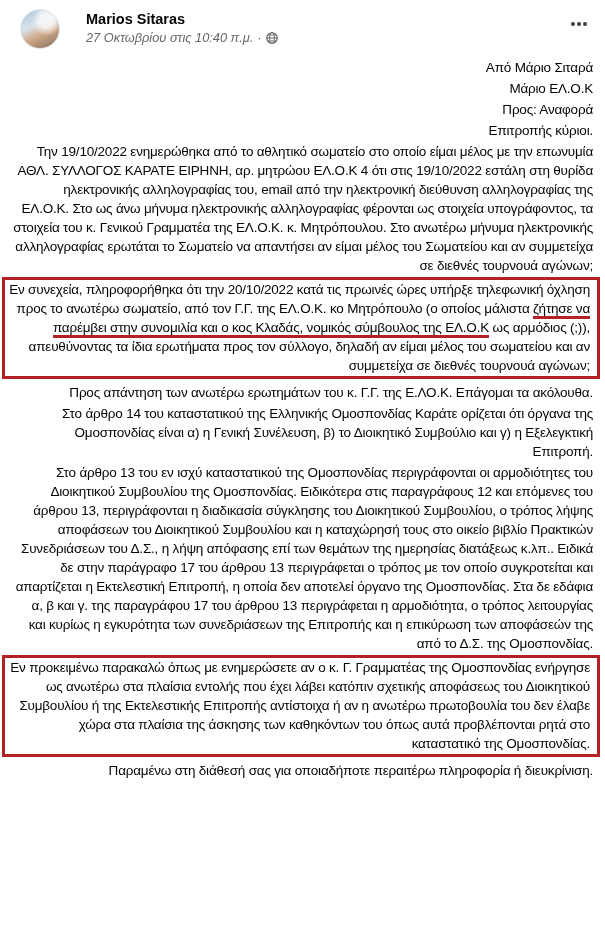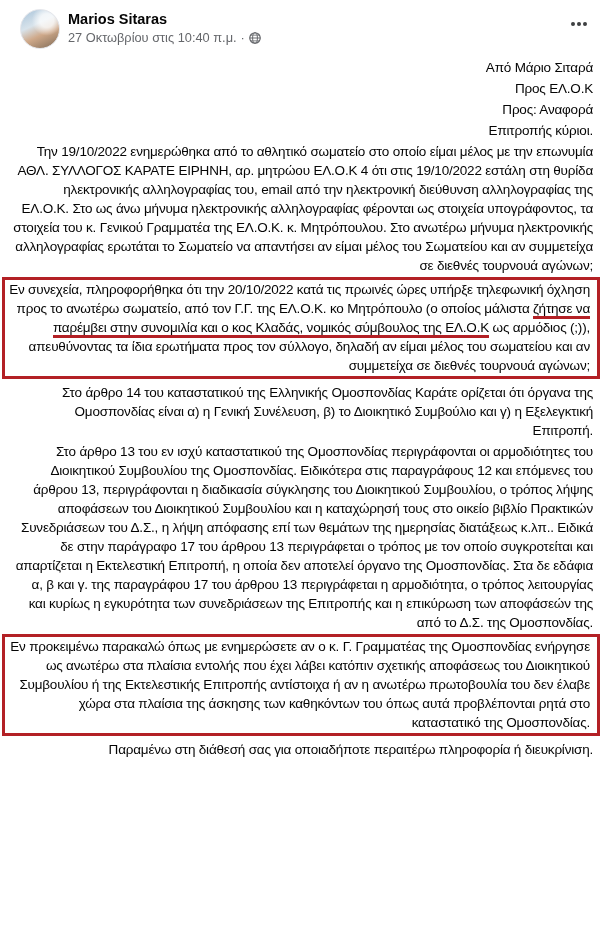--- a/index.html
+++ b/index.html
@@ -15,23 +15,23 @@
 
   
   .post-header { display:flex; align-items:flex-start; padding:9px 16px 7px 20px; position:relative; }
   .avatar {
     width:40px; height:40px; border-radius:50%; flex:0 0 40px; cursor:pointer;
     background:
       radial-gradient(circle at 68% 28%, rgba(255,255,255,.75) 0 18%, transparent 40%),
       linear-gradient(155deg,#a9c4da 0%,#d8e3eb 38%,#cfa98a 62%,#7e6a56 100%);
     border:1px solid #e4e6eb;
   }
-  .hmeta { margin-left:8px; padding-top:1px; }
+  .hmeta { margin-left:26px; padding-top:1px; }
   .author { font-size:14.5px; font-weight:700; line-height:19px; color:var(--text); cursor:pointer; }
-  .meta-row { display:flex; align-items:center; gap:4px; font-size:12.8px; color:var(--muted); line-height:18px; }
+  .meta-row { display:flex; align-items:center; gap:4px; font-size:12.8px; color:var(--muted); line-height:18px;font-style:italic; }
   .globe-icon { display:inline-flex; }
   .globe-icon svg { display:block; }
   .options-btn {
     position:absolute; top:13px; right:13px; width:26px; height:22px;
     display:flex; align-items:center; justify-content:center; gap:2.5px;
     cursor:pointer; border-radius:4px;
   }
   .options-btn i { width:3.8px; height:3.8px; border-radius:50%; background:#3e4042; display:block; }
 
   
@@ -75,29 +75,30 @@
     </div>
     <div class="options-btn">
       <i></i>
         <i></i>
         <i></i>
     </div>
   </div>
 
   <div class="post-body">
     <p>Από Μάριο Σιταρά</p>
-    <p>Προς ΕΛ.Ο.Κ</p>
+    <p>Μάριο ΕΛ.Ο.Κ</p>
     <p>Προς: Αναφορά</p>
     <p>Επιτροπής κύριοι.</p>
     <p>Την 19/10/2022 ενημερώθηκα από το αθλητικό σωματείο στο οποίο είμαι μέλος με την επωνυμία ΑΘΛ. ΣΥΛΛΟΓΟΣ ΚΑΡΑΤΕ ΕΙΡΗΝΗ, αρ. μητρώου ΕΛ.Ο.Κ 4 ότι στις 19/10/2022 εστάλη στη θυρίδα ηλεκτρονικής αλληλογραφίας του, email από την ηλεκτρονική διεύθυνση αλληλογραφίας της ΕΛ.Ο.Κ. Στο ως άνω μήνυμα ηλεκτρονικής αλληλογραφίας φέρονται ως στοιχεία υπογράφοντος, τα στοιχεία του κ. Γενικού Γραμματέα της ΕΛ.Ο.Κ. κ. Μητρόπουλου. Στο ανωτέρω μήνυμα ηλεκτρονικής αλληλογραφίας ερωτάται το Σωματείο να απαντήσει αν είμαι μέλος του Σωματείου και αν συμμετείχα σε διεθνές τουρνουά αγώνων;</p>
 
     <div class="redbox">
       <p><span>Εν συνεχεία, πληροφορήθηκα ότι την 20/10/2022 κατά τις πρωινές ώρες υπήρξε τηλεφωνική όχληση προς το ανωτέρω σωματείο, από τον Γ.Γ. της ΕΛ.Ο.Κ. κο Μητρόπουλο (ο οποίος μάλιστα </span><span class="ul-red">ζήτησε να παρέμβει στην συνομιλία και ο κος Κλαδάς, νομικός σύμβουλος της ΕΛ.Ο.Κ</span><span> ως αρμόδιος (;)), απευθύνοντας τα ίδια ερωτήματα προς τον σύλλογο, δηλαδή αν είμαι μέλος του σωματείου και αν συμμετείχα σε διεθνές τουρνουά αγώνων;</span></p>
     </div>
 
+    <p>Προς απάντηση των ανωτέρω ερωτημάτων του κ. Γ.Γ. της Ε.ΛΟ.Κ. Επάγομαι τα ακόλουθα.</p>
     <p>Στο άρθρο 14 του καταστατικού της Ελληνικής Ομοσπονδίας Καράτε ορίζεται ότι όργανα της Ομοσπονδίας είναι α) η Γενική Συνέλευση, β) το Διοικητικό Συμβούλιο και γ) η Εξελεγκτική Επιτροπή.</p>
     <p>Στο άρθρο 13 του εν ισχύ καταστατικού της Ομοσπονδίας περιγράφονται οι αρμοδιότητες του Διοικητικού Συμβουλίου της Ομοσπονδίας. Ειδικότερα στις παραγράφους 12 και επόμενες του άρθρου 13, περιγράφονται η διαδικασία σύγκλησης του Διοικητικού Συμβουλίου, ο τρόπος λήψης αποφάσεων του Διοικητικού Συμβουλίου και η καταχώρησή τους στο οικείο βιβλίο Πρακτικών Συνεδριάσεων του Δ.Σ., η λήψη απόφασης επί των θεμάτων της ημερησίας διατάξεως κ.λπ.. Ειδικά δε στην παράγραφο 17 του άρθρου 13 περιγράφεται ο τρόπος με τον οποίο συγκροτείται και απαρτίζεται η Εκτελεστική Επιτροπή, η οποία δεν αποτελεί όργανο της Ομοσπονδίας. Στα δε εδάφια α, β και γ. της παραγράφου 17 του άρθρου 13 περιγράφεται η αρμοδιότητα, ο τρόπος λειτουργίας και κυρίως η εγκυρότητα των συνεδριάσεων της Επιτροπής και η επικύρωση των αποφάσεών της από το Δ.Σ. της Ομοσπονδίας.</p>
 
     <div class="redbox">
       <p>Εν προκειμένω παρακαλώ όπως με ενημερώσετε αν ο κ. Γ. Γραμματέας της Ομοσπονδίας ενήργησε ως ανωτέρω στα πλαίσια εντολής που έχει λάβει κατόπιν σχετικής αποφάσεως του Διοικητικού Συμβουλίου ή της Εκτελεστικής Επιτροπής αντίστοιχα ή αν η ανωτέρω πρωτοβουλία του δεν έλαβε χώρα στα πλαίσια της άσκησης των καθηκόντων του όπως αυτά προβλέπονται ρητά στο καταστατικό της Ομοσπονδίας.</p>
     </div>
 
 
 
     <p>Παραμένω στη διάθεσή σας για οποιαδήποτε περαιτέρω πληροφορία ή διευκρίνιση.</p>

